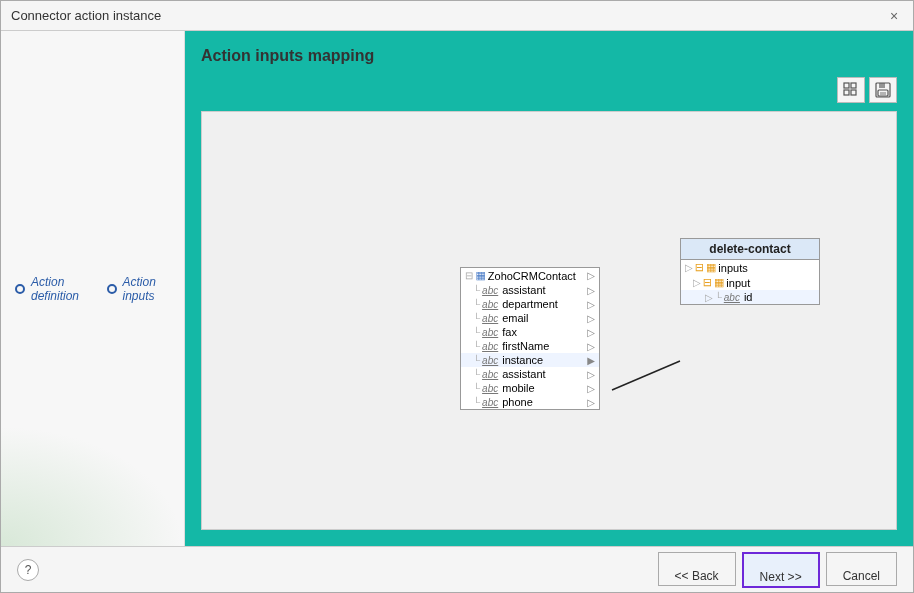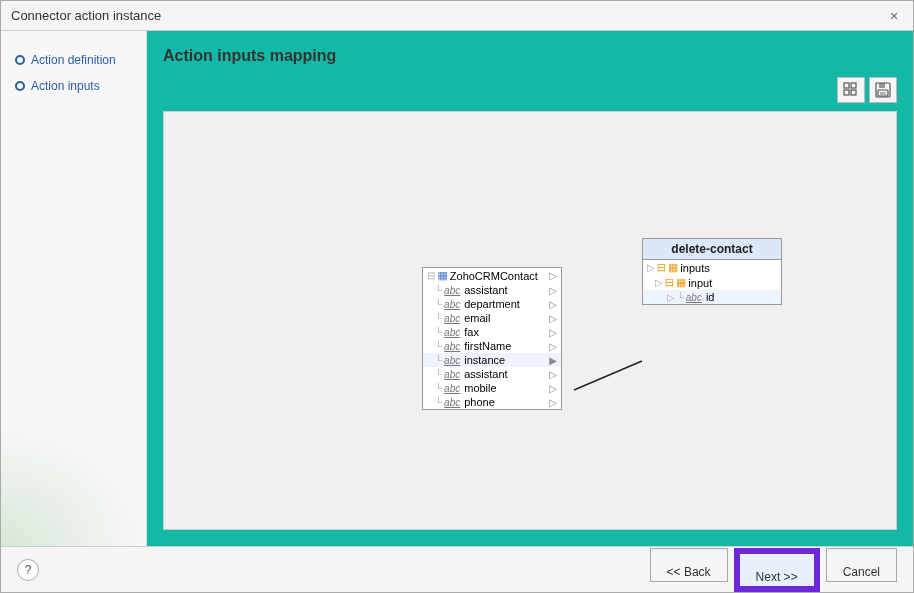--- a/index.html
+++ b/index.html
@@ -46,28 +46,29 @@
       font-size: 14px;
       color: #666;
     }
     .content-area {
       flex: 1;
       display: flex;
       flex-direction: row;
       overflow: hidden;
     }
     .sidebar {
-      width: 146px;
+      width: 184px;
       background: #f7f7f7;
       border-right: 1px solid #ddd;
       padding: 20px 10px;
       display: flex;
-      flex-direction: column;
+      flex-direction: row;
       gap: 8px;
       position: relative;
+      font-style: italic;
     }
     .sidebar::after {
       content: '';
       position: absolute;
       bottom: 0;
       left: 0;
       width: 100%;
       height: 120px;
       background: radial-gradient(ellipse at bottom left, #d8e8d8 0%, transparent 70%);
       pointer-events: none;
@@ -211,21 +212,21 @@
     .btn {
       height: 20px;
       padding: 16px 16px;
       border: 1px solid #aaa;
       background: #f5f5f5;
       cursor: pointer;
       font-size: 12px;
       color: #333;
     }
     .btn-primary {
-      border: 6px solid #6d28d9;
+      border: 2px solid #6d28d9;
       background: #e8f0fb;
     }
     .tree-line {
       color: #aaa;
       font-size: 10px;
     }
   </style>
 </head>
 <body>
 

